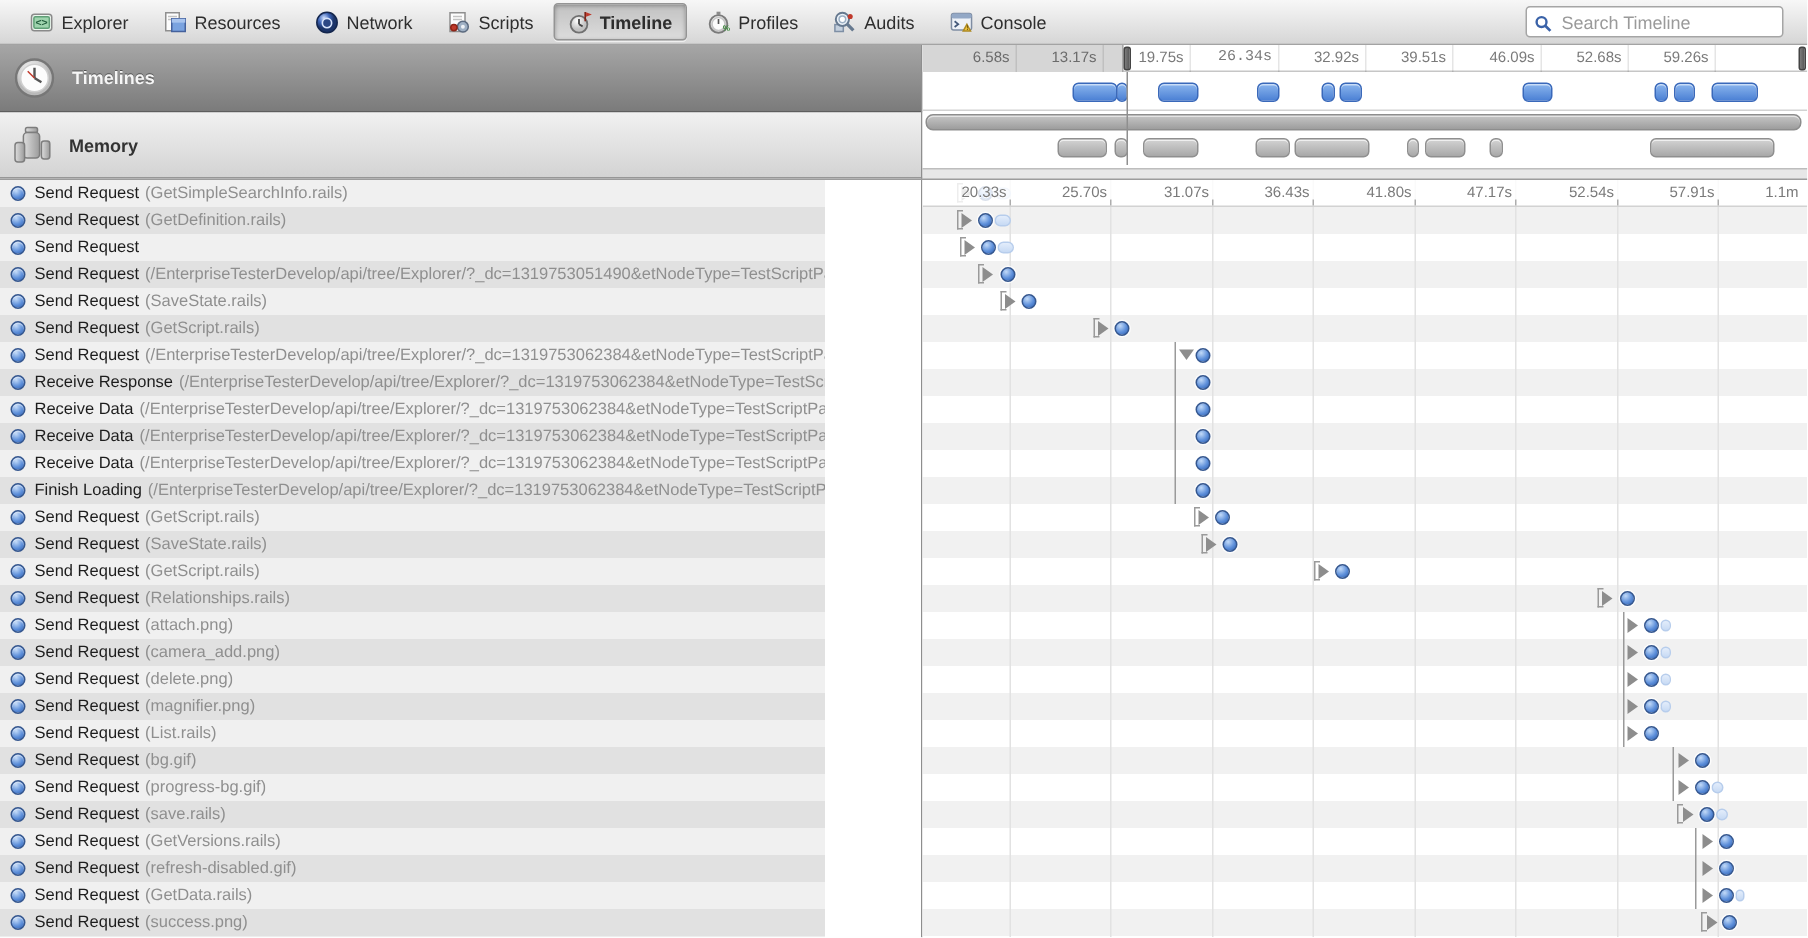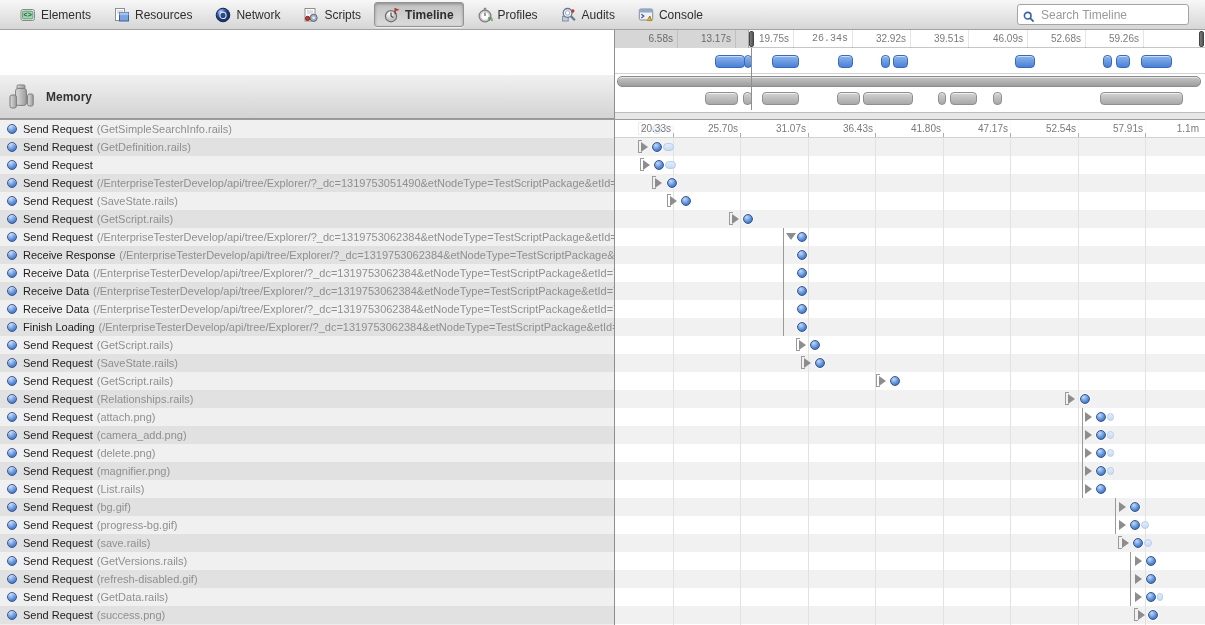--- a/index.html
+++ b/index.html
@@ -21,21 +21,21 @@
   .search-input::placeholder{color:#9a9a9a;}
   .search-icon{position:absolute;left:6px;top:5px;}
   
   .side-item{position:absolute;left:0;width:615px;box-sizing:border-box;display:flex;align-items:center;font-size:12px;}
   .side-timelines{top:30px;height:45px;background:linear-gradient(#a6a6a6,#7b7b7b);
        border-bottom:1px solid #5e5e5e;color:#f6f6f6;font-weight:bold;text-shadow:0 -1px 0 rgba(0,0,0,.45);}
   .side-memory{top:75px;height:44px;background:linear-gradient(#f1f1f1,#d3d3d3);
        border-bottom:1px solid #979797;color:#333;font-weight:bold;}
   .side-icon{margin:0 10px 0 8px;display:flex;align-items:center;}
   
-  .records{position:absolute;left:0;top:120px;width:614px;height:505px;overflow:hidden;background:#ededed;}
+  .records{position:absolute;left:0;top:120px;width:550px;height:505px;overflow:hidden;background:#ededed;}
   .rec-row{height:18px;display:flex;align-items:center;padding-left:7px;white-space:nowrap;overflow:hidden;
        font-size:11px;line-height:18px;}
   .rec-row.even{background:#f0f0f0;}
   .rec-row.odd{background:#e1e1e1;}
   .rec-dot{width:10px;height:10px;border-radius:50%;flex:0 0 10px;margin-right:6px;box-sizing:border-box;
        background:radial-gradient(circle at 35% 28%, #c2daf8, #5d8fda 55%, #2d5caa);
        border:1px solid #35578f;box-shadow:inset 0 1px 1px rgba(255,255,255,.6);}
   .rec-type{color:#1d1d1d;margin-right:4px;}
   .rec-detail{color:#8f8f8f;overflow:hidden;text-overflow:clip;}
   .splitter{position:absolute;left:614px;top:30px;width:1px;height:595px;background:#8e8e8e;}
@@ -91,21 +91,21 @@
   <div class="toolbar">
     <div id="tabs" style="display:flex;align-items:center;">
         <div class="tab">
           <span class="tab-icon">
             <svg width="16" height="16" viewBox="0 0 16 16">
               <rect x="1" y="2.5" width="13.5" height="11" rx="2" fill="#edf6ef" stroke="#8a8a8a"></rect>
               <rect x="2.6" y="4.1" width="10.3" height="7.8" rx="1" fill="#9fd4ae" stroke="#5f9f76"></rect>
               <text x="7.7" y="10.3" font-size="7" font-weight="bold" text-anchor="middle" fill="#215c3c">&lt;&gt;</text>
             </svg>
           </span>
-          <span class="tab-label">Elements</span>
+          <span class="tab-label">Explorer</span>
         </div>
         <div class="tab">
           <span class="tab-icon">
             <svg width="16" height="16" viewBox="0 0 16 16">
               <rect x="1.5" y="1.5" width="9" height="12" fill="#fdfdfd" stroke="#8f8f8f"></rect>
               <line x1="3" y1="4" x2="9" y2="4" stroke="#c2c2c2"></line>
               <line x1="3" y1="6" x2="9" y2="6" stroke="#c2c2c2"></line>
               <rect x="5.5" y="5.5" width="9" height="8.5" fill="#7aa3e0" stroke="#44619c"></rect>
               <rect x="5.5" y="5.5" width="9" height="2.6" fill="#a8c4ee"></rect>
             </svg>
@@ -204,20 +204,38 @@
       </div>
     <div class="search-wrap">
       <span class="search-icon"><svg width="12" height="12" viewBox="0 0 12 12">
             <circle cx="4.7" cy="4.7" r="3.3" fill="none" stroke="#3a62a8" stroke-width="1.6"></circle>
             <line x1="7.2" y1="7.2" x2="10.6" y2="10.6" stroke="#3a62a8" stroke-width="1.8"></line>
           </svg></span>
       <input class="search-input" type="text" placeholder="Search Timeline" style="">
     </div>
   </div>
 
+  <div class="side-item side-timelines">
+    <span class="side-icon">
+      <svg width="30" height="30" viewBox="0 0 30 30">
+        <defs>
+            <radialGradient id="tg1" cx="40%" cy="30%">
+              <stop offset="0" stop-color="#ffffff"></stop>
+              <stop offset="1" stop-color="#b9b9b9"></stop>
+            </radialGradient>
+          </defs>
+        <circle cx="15" cy="15" r="12.3" fill="url(#tg1)" stroke="#777" stroke-width="1.6"></circle>
+        <circle cx="15" cy="15" r="9.2" fill="#fcfcfc" stroke="#cfcfcf"></circle>
+        <line x1="15" y1="15" x2="15" y2="8.2" stroke="#555" stroke-width="1.6"></line>
+        <line x1="15" y1="15" x2="19.6" y2="17.8" stroke="#555" stroke-width="1.6"></line>
+        <line x1="15" y1="15" x2="10.5" y2="10.5" stroke="#c0392b" stroke-width="1"></line>
+      </svg>
+    </span>
+    <span>Timelines</span>
+  </div>
 
   <div class="side-item side-memory">
     <span class="side-icon">
       <svg width="28" height="30" viewBox="0 0 28 30">
         <defs>
             <linearGradient id="mg1" x1="0" y1="0" x2="1" y2="0">
               <stop offset="0" stop-color="#dedede"></stop>
               <stop offset="1" stop-color="#9b9b9b"></stop>
             </linearGradient>
           </defs>

